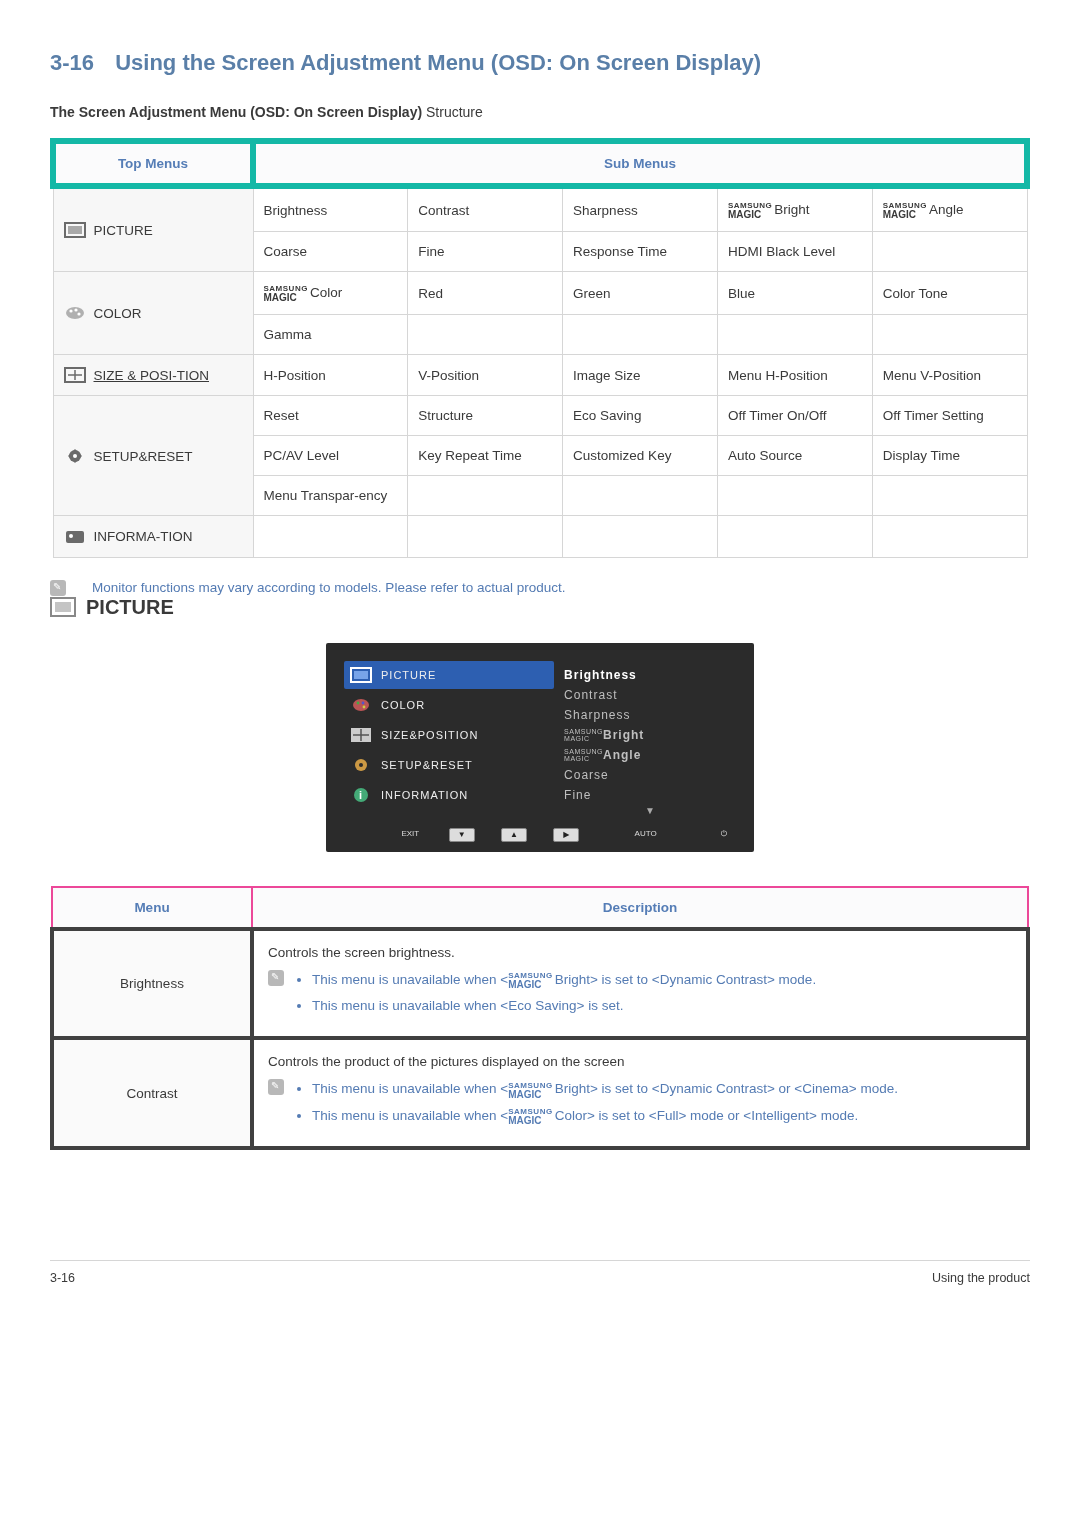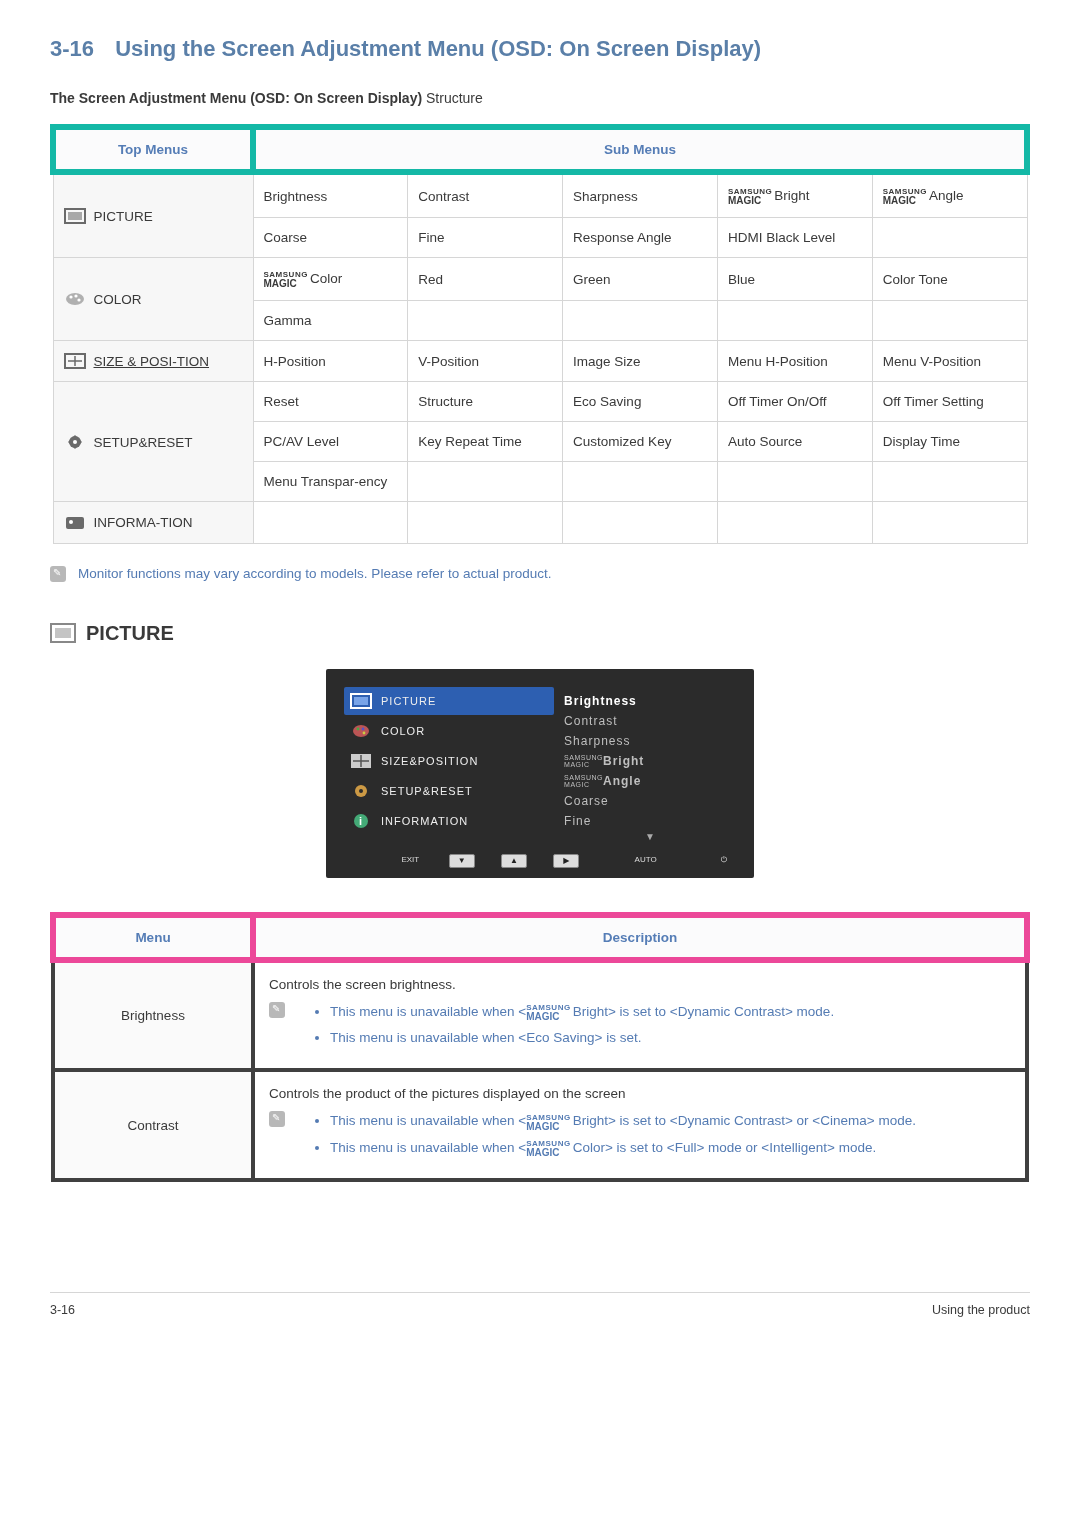--- a/index.html
+++ b/index.html
@@ -5,21 +5,21 @@
   body {
     margin: 0;
     padding: 0;
     font-family: Arial, Helvetica, sans-serif;
     background: #fff;
     color: #3a3a3a;
     width: 1080px;
     box-sizing: border-box;
   }
   .page {
-    padding: 36px 50px 20px 50px;
+    padding: 50px 50px 20px 50px;
     box-sizing: border-box;
   }
   .section-num {
     font-size: 22px;
     font-weight: bold;
     color: #5a7fa8;
   }
   .section-title {
     font-size: 22px;
     font-weight: bold;
@@ -81,23 +81,22 @@
     display: block;
   }
   .samsung-magic .m {
     font-size: 10px;
     font-weight: bold;
     display: block;
   }
   .info-note {
     display: flex;
     align-items: flex-start;
-    gap: 12px;
+    gap: 26px;
     margin-top: 22px;
-    margin-bottom: 40px;
     font-size: 13.5px;
     color: #547bb3;
   }
   .note-icon {
     width: 16px;
     height: 16px;
     background: #b8b8b8;
     border-radius: 3px;
     position: relative;
     flex: 0 0 16px;
@@ -213,37 +212,37 @@
     border-collapse: collapse;
     table-layout: fixed;
     font-size: 13.5px;
   }
   table.desc th {
     background: #fbfbfc;
     color: #557db6;
     font-weight: bold;
     text-align: center;
     padding: 12px 8px;
-    border: 6px solid #ec4899;
+    border: 2px solid #ec4899;
   }
   table.desc td {
     border: 4px solid #404040;
     padding: 14px 14px;
     vertical-align: middle;
   }
   table.desc td.menu-col {
     background: #fafafa;
     text-align: center;
     vertical-align: middle;
     width: 200px;
   }
   .desc-note {
     display: flex;
     align-items: flex-start;
-    gap: 27px;
+    gap: 10px;
     margin-top: 10px;
     color: #547bb3;
   }
   .desc-note ul {
     margin: 0;
     padding-left: 18px;
   }
   .desc-note li {
     margin-bottom: 6px;
     line-height: 1.5;
@@ -313,21 +312,21 @@
       <td>
         <span class="samsung-magic">
           <span class="s">SAMSUNG</span>
           <span class="m">MAGIC</span>
         </span><span>Angle</span>
       </td>
     </tr>
     <tr>
       <td>Coarse</td>
       <td>Fine</td>
-      <td>Response Angle</td>
+      <td>Response Time</td>
       <td>HDMI Black Level</td>
       <td></td>
     </tr>
 
     <tr>
       <td class="top-cell" rowspan="2">
         <span class="menu-label">
           <span class="icon">
             <svg viewBox="0 0 22 16">
                   <ellipse cx="11" cy="8" rx="9" ry="6" fill="#b0b0b0"></ellipse>

